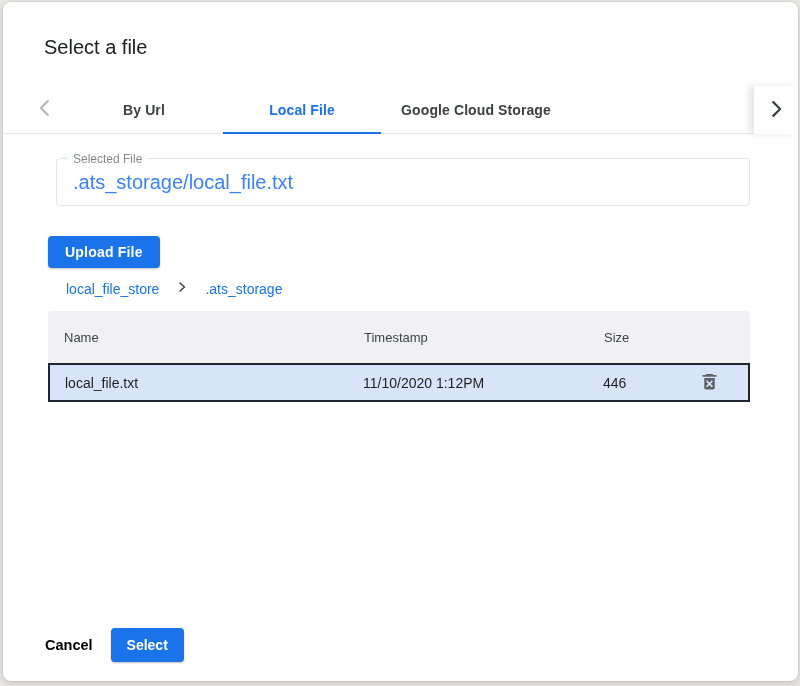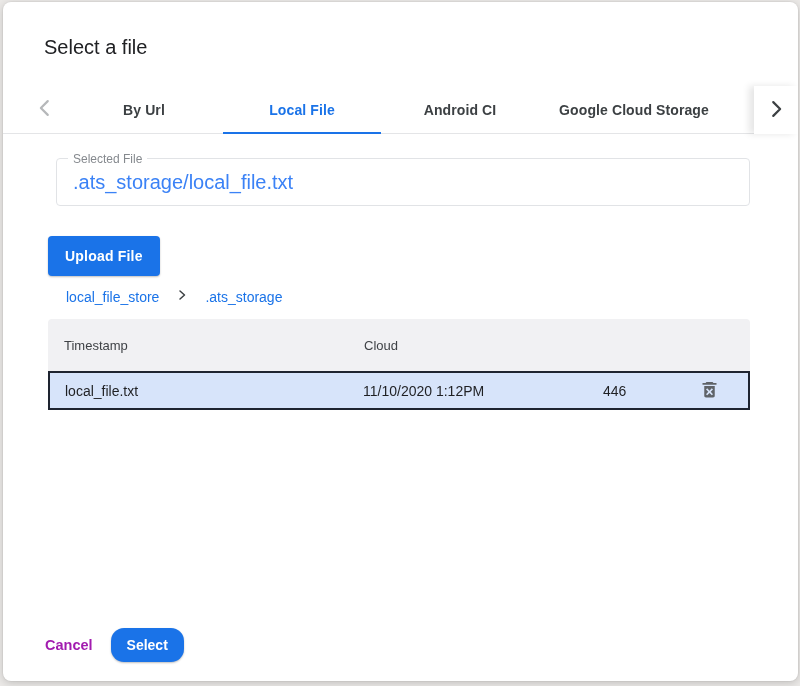--- a/index.html
+++ b/index.html
@@ -96,21 +96,21 @@
     height: 100%;
     border: none; outline: none; background: transparent;
     padding: 0 16px;
     font-size: 20px;
     color: #3b82f6;
     font-family: "Liberation Sans", sans-serif;
   }
 
   .upload-btn {
     margin-top: 30px;
-    height: 40px;
+    height: 32px;
     padding: 0 17px;
     background: #1a73e8;
     color: #fff;
     border: none; border-radius: 4px;
     font-size: 14px; font-weight: 600; letter-spacing: .2px;
     display: inline-flex; align-items: center;
     cursor: pointer;
     box-shadow: 0 1px 2px rgba(0,0,0,0.25);
     font-family: "Liberation Sans", sans-serif;
   }
@@ -165,31 +165,31 @@
 
   
   .footer {
     position: absolute;
     left: 40px; bottom: 19px;
     display: flex; align-items: center;
     gap: 16px;
   }
   .cancel-btn {
     border: none; background: transparent;
-    color: #a21caf;
+    color: #000000;
     font-size: 14.5px; font-weight: 600;
     cursor: pointer; padding: 6px 2px;
     font-family: "Liberation Sans", sans-serif;
   }
   .select-btn {
     height: 34px;
     padding: 0 16px;
     background: #1a73e8;
     color: #fff;
-    border: none; border-radius: 13px;
+    border: none; border-radius: 4px;
     font-size: 14px; font-weight: 600;
     cursor: pointer;
     box-shadow: 0 1px 2px rgba(0,0,0,0.25);
     font-family: "Liberation Sans", sans-serif;
     text-align: center;
   }
 </style>
 </head>
 <body>
 
@@ -205,23 +205,20 @@
           </svg>
       </span>
     </button>
 
     <button class="tab">
       <span>By Url</span>
     </button>
     <button class="tab active">
       <span>Local File</span>
       <span class="tab-underline"></span>
-    </button>
-    <button class="tab">
-      <span>Android CI</span>
     </button>
     <button class="tab wide">
       <span>Google Cloud Storage</span>
     </button>
 
     <button class="tab-pager next">
       <span>
         <svg width="22" height="22" viewBox="0 0 24 24">
             <path d="M9 4.5 L16.5 12 L9 19.5" fill="none" stroke="#3c4043" stroke-width="2.4" stroke-linecap="round" stroke-linejoin="round"></path>
           </svg>
@@ -245,22 +242,23 @@
       <span class="crumb-sep">
         <svg width="12" height="12" viewBox="0 0 24 24">
             <path d="M8 4 L17 12 L8 20" fill="none" stroke="#3c4043" stroke-width="3" stroke-linecap="round" stroke-linejoin="round"></path>
           </svg>
       </span>
       <a>.ats_storage</a>
     </nav>
 
     <div class="file-table">
       <div class="thead">
+        <div class="th">Name</div>
         <div class="th">Timestamp</div>
-        <div class="th">Cloud</div>
+        <div class="th">Size</div>
         <div class="th"></div>
       </div>
 
       <div class="trow">
         <div class="td">local_file.txt</div>
         <div class="td">11/10/2020 1:12PM</div>
         <div class="td">446</div>
         <div class="td-action">
           <button class="icon-btn">
             <span>

